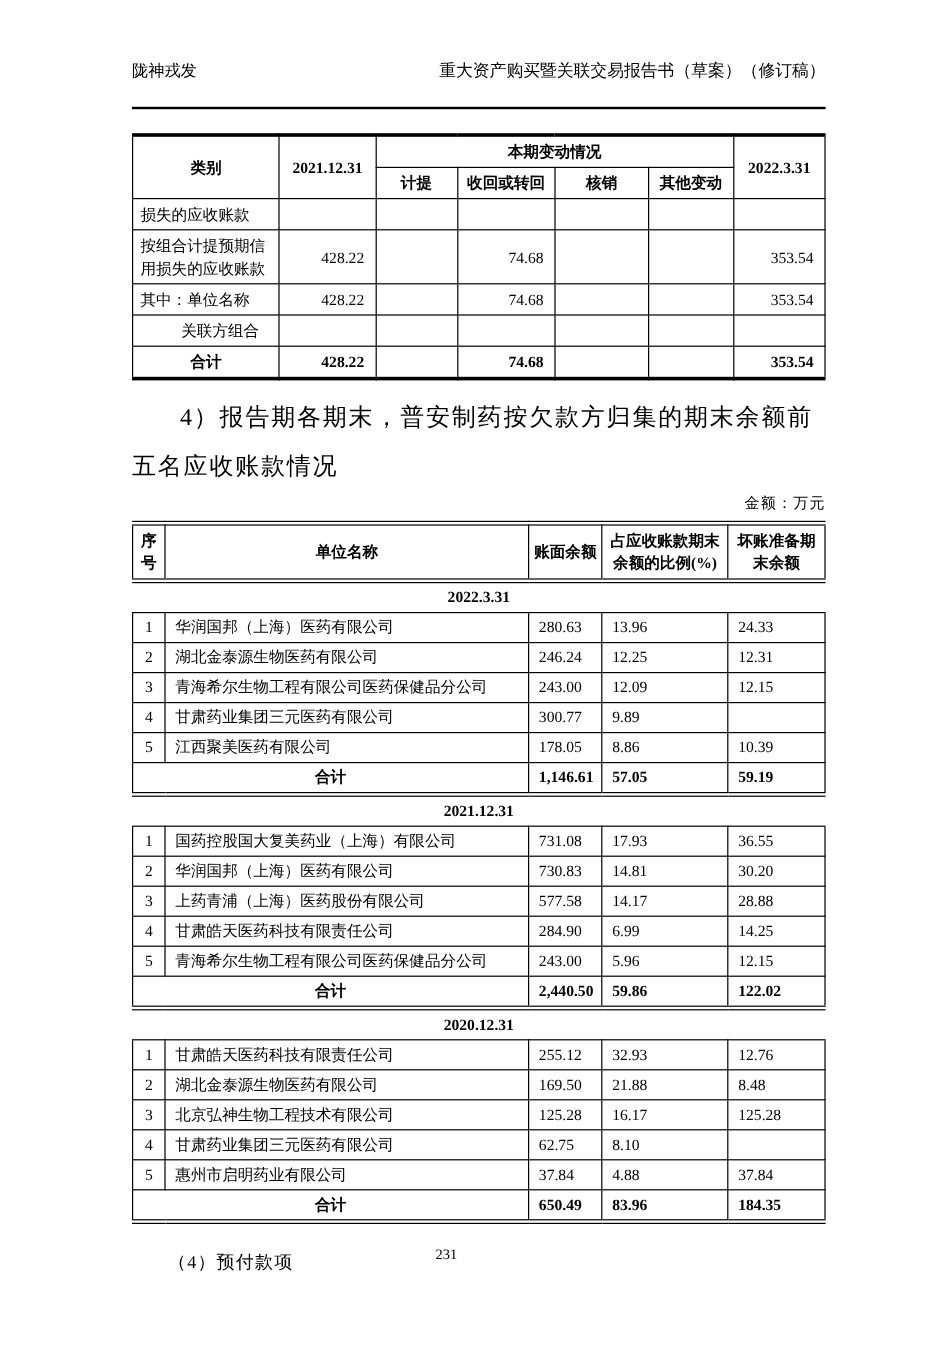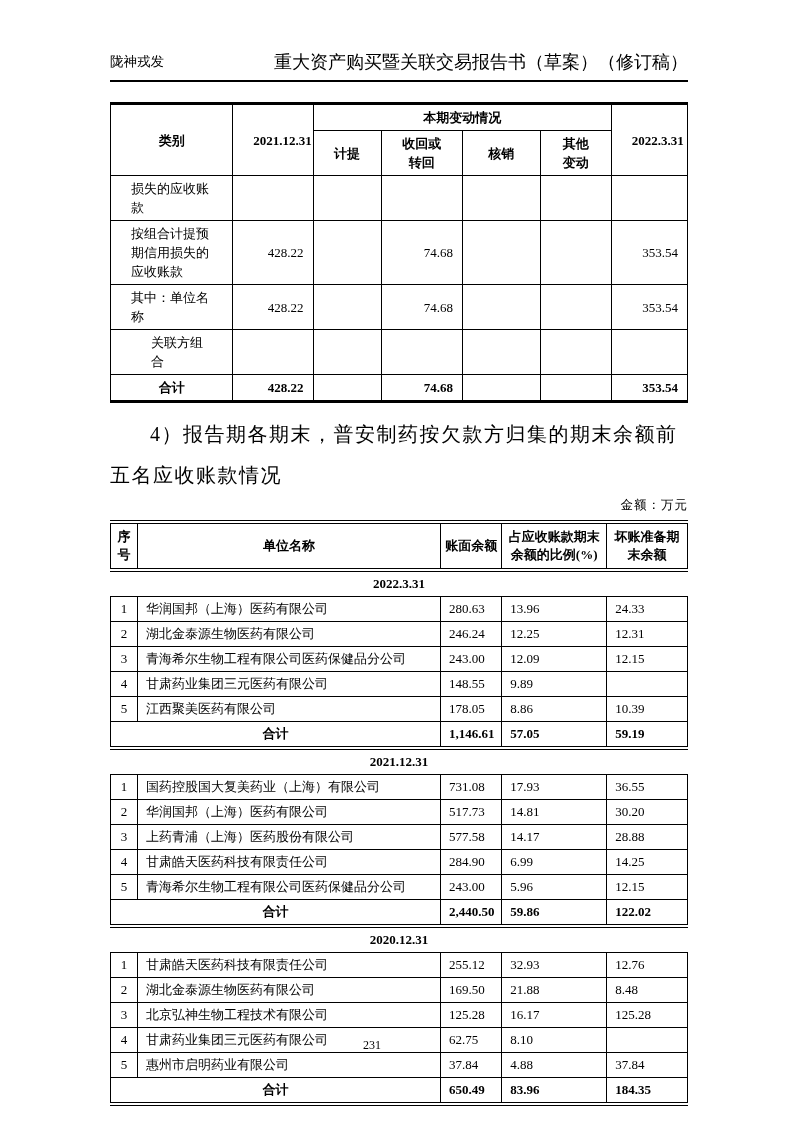--- a/index.html
+++ b/index.html
@@ -4,30 +4,30 @@
 <style>
   html,body{margin:0;padding:0;background:#fff;}
   body{
     width:793px;height:1122px;overflow:hidden;color:#000;
     font-family:"Liberation Serif","DejaVu Serif",serif;
     position:relative;
   }
   .content{width:578px;margin-left:110px;padding-top:50px;}
   
   .doc-header{
-    display:flex;justify-content:space-between;align-items:center;
-    border-bottom:2px solid #000;padding-bottom:6px;font-size:13.5px;
+    display:flex;justify-content:space-between;align-items:flex-end;
+    border-bottom:2px solid #000;padding-bottom:21px;font-size:13.5px;
   }
-  .doc-header .right{font-size:18px;}
+  .doc-header .right{font-size:14px;}
   
   table{border-collapse:collapse;width:100%;table-layout:fixed;}
   td,th{box-sizing:border-box;}
   
   .t1{margin-top:20px;border-top:3px solid #000;border-bottom:3px solid #000;}
-  .t1 th,.t1 td{border:1px solid #000;font-size:13px;line-height:19px;padding:3px 20px;}
+  .t1 th,.t1 td{border:1px solid #000;font-size:13px;line-height:19px;padding:3px 6px;}
   .t1 th{font-weight:bold;text-align:center;vertical-align:middle;}
   .t1 td.cat{text-align:left;}
   .t1 td.ind{padding-left:40px;}
   .t1 td.ctr{text-align:center;}
   .t1 td.num{text-align:right;padding-right:9px;}
   .t1 tr.trow-total td{font-weight:bold;}
   
   .para1{font-size:15px;line-height:24px;margin:17px 0 0;text-indent:2em;letter-spacing:1.5px;}
   .para2{font-size:20px;line-height:41px;margin-top:11px;letter-spacing:1.5px;}
   .para2 .l1{text-indent:2em;}
@@ -176,21 +176,21 @@
         <tr>
           <td class="idx">3</td>
           <td class="name">青海希尔生物工程有限公司医药保健品分公司</td>
           <td class="num">243.00</td>
           <td class="num">12.09</td>
           <td class="num">12.15</td>
         </tr>
         <tr>
           <td class="idx">4</td>
           <td class="name">甘肃药业集团三元医药有限公司</td>
-          <td class="num">148.55</td>
+          <td class="num">300.77</td>
           <td class="num">9.89</td>
           <td class="num"></td>
         </tr>
         <tr>
           <td class="idx">5</td>
           <td class="name">江西聚美医药有限公司</td>
           <td class="num">178.05</td>
           <td class="num">8.86</td>
           <td class="num">10.39</td>
         </tr>
@@ -206,21 +206,21 @@
         <tr>
           <td class="idx">1</td>
           <td class="name">国药控股国大复美药业（上海）有限公司</td>
           <td class="num">731.08</td>
           <td class="num">17.93</td>
           <td class="num">36.55</td>
         </tr>
         <tr>
           <td class="idx">2</td>
           <td class="name">华润国邦（上海）医药有限公司</td>
-          <td class="num">517.73</td>
+          <td class="num">730.83</td>
           <td class="num">14.81</td>
           <td class="num">30.20</td>
         </tr>
         <tr>
           <td class="idx">3</td>
           <td class="name">上药青浦（上海）医药股份有限公司</td>
           <td class="num">577.58</td>
           <td class="num">14.17</td>
           <td class="num">28.88</td>
         </tr>

